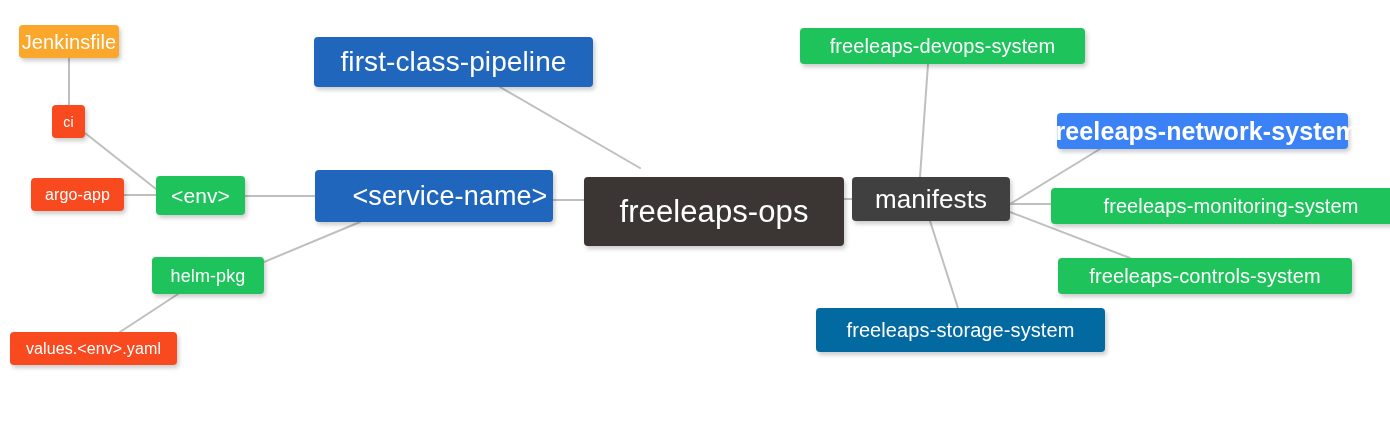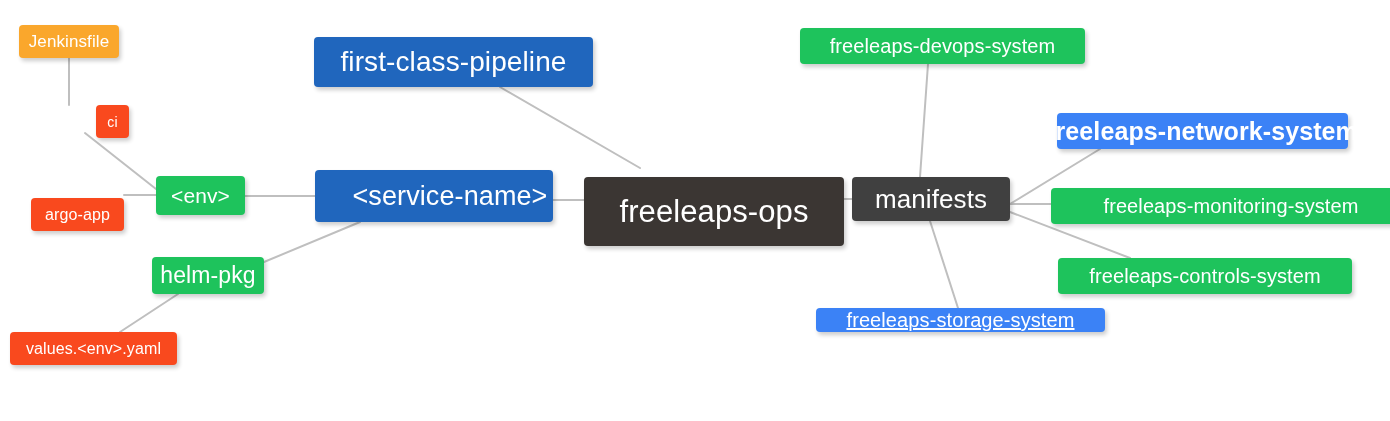--- a/index.html
+++ b/index.html
@@ -59,33 +59,33 @@
       <line x1="500" y1="87" x2="640" y2="168" stroke="#bfbfbf" stroke-width="2" stroke-linecap="round"></line>
       <line x1="553" y1="200" x2="584" y2="200" stroke="#bfbfbf" stroke-width="2" stroke-linecap="round"></line>
       <line x1="844" y1="199" x2="852" y2="199" stroke="#bfbfbf" stroke-width="2" stroke-linecap="round"></line>
       <line x1="920" y1="177" x2="928" y2="64" stroke="#bfbfbf" stroke-width="2" stroke-linecap="round"></line>
       <line x1="1010" y1="204" x2="1100" y2="149" stroke="#bfbfbf" stroke-width="2" stroke-linecap="round"></line>
       <line x1="1010" y1="204" x2="1051" y2="204" stroke="#bfbfbf" stroke-width="2" stroke-linecap="round"></line>
       <line x1="1010" y1="212" x2="1130" y2="258" stroke="#bfbfbf" stroke-width="2" stroke-linecap="round"></line>
       <line x1="930" y1="221" x2="958" y2="308" stroke="#bfbfbf" stroke-width="2" stroke-linecap="round"></line>
     </svg>
   <div id="node-layer">
-      <div class="node" style="left: 19px; top: 25px; width: 100px; height: 33px; background: rgb(250, 167, 44); font-size: 17px; text-align: right;">
+      <div class="node" style="left: 19px; top: 25px; width: 100px; height: 33px; background: rgb(250, 167, 44); font-size: 20px; text-align: right;">
         <span class="node-label">Jenkinsfile</span>
       </div>
-      <div class="node" style="left: 52px; top: 105px; width: 33px; height: 33px; background: rgb(249, 73, 30); font-size: 14px; margin-left: 44px;">
+      <div class="node" style="left: 52px; top: 105px; width: 33px; height: 33px; background: rgb(249, 73, 30); font-size: 14px;">
         <span class="node-label">ci</span>
       </div>
-      <div class="node" style="left: 31px; top: 178px; width: 93px; height: 33px; background: rgb(249, 73, 30); font-size: 16px; margin-top: 20px;">
+      <div class="node" style="left: 31px; top: 178px; width: 93px; height: 33px; background: rgb(249, 73, 30); font-size: 16px;">
         <span class="node-label">argo-app</span>
       </div>
       <div class="node" style="left: 156px; top: 176px; width: 89px; height: 39px; background: rgb(30, 195, 92); font-size: 21px;">
         <span class="node-label">&lt;env&gt;</span>
       </div>
-      <div class="node" style="left: 152px; top: 257px; width: 112px; height: 37px; background: rgb(30, 195, 92); font-size: 23px;">
+      <div class="node" style="left: 152px; top: 257px; width: 112px; height: 37px; background: rgb(30, 195, 92); font-size: 18px;">
         <span class="node-label">helm-pkg</span>
       </div>
       <div class="node" style="left: 10px; top: 332px; width: 167px; height: 33px; background: rgb(249, 73, 30); font-size: 16px;">
         <span class="node-label">values.&lt;env&gt;.yaml</span>
       </div>
       <div class="node" style="left: 314px; top: 37px; width: 279px; height: 50px; background: rgb(32, 102, 189); font-size: 28px;">
         <span class="node-label">first-class-pipeline</span>
       </div>
       <div class="node" style="left: 315px; top: 170px; width: 238px; height: 52px; background: rgb(32, 102, 189); font-size: 27px; padding-left: 32px;">
         <span class="node-label">&lt;service-name&gt;</span>
@@ -101,17 +101,17 @@
       </div>
       <div class="node" style="left: 1057px; top: 113px; width: 291px; height: 36px; background: #3b82f6; font-size: 25px; font-weight: bold;">
         <span class="node-label">freeleaps-network-system</span>
       </div>
       <div class="node" style="left: 1051px; top: 188px; width: 360px; height: 36px; background: rgb(30, 195, 92); font-size: 20px;">
         <span class="node-label">freeleaps-monitoring-system</span>
       </div>
       <div class="node" style="left: 1058px; top: 258px; width: 294px; height: 36px; background: rgb(30, 195, 92); font-size: 20px;">
         <span class="node-label">freeleaps-controls-system</span>
       </div>
-      <div class="node" style="left: 816px; top: 308px; width: 289px; height: 24px; background: #3b82f6; font-size: 20px; text-decoration: underline;">
+      <div class="node" style="left: 816px; top: 308px; width: 289px; height: 44px; background: #0369a1; font-size: 20px;">
         <span class="node-label">freeleaps-storage-system</span>
       </div>
     </div>
 </div>
 
 </body></html>

